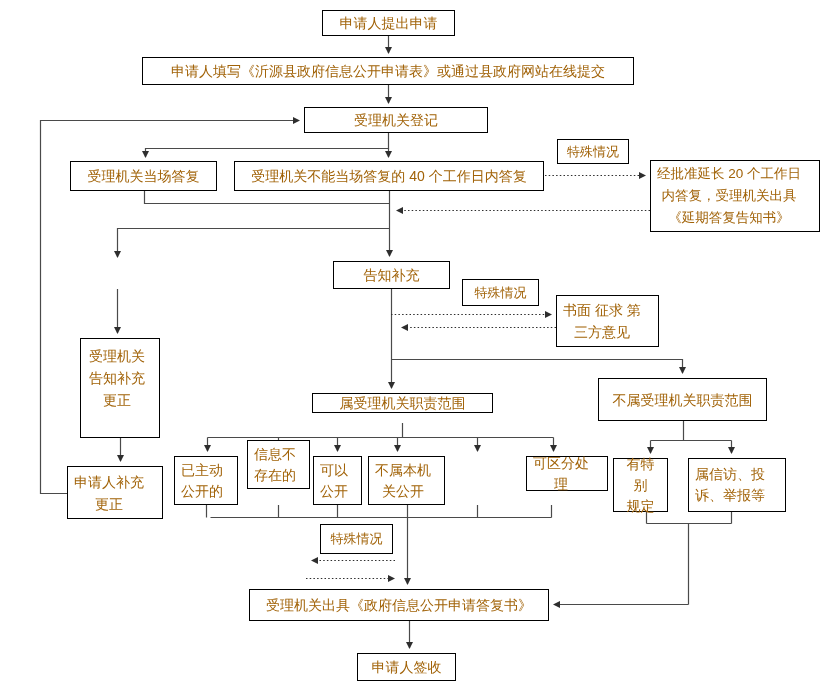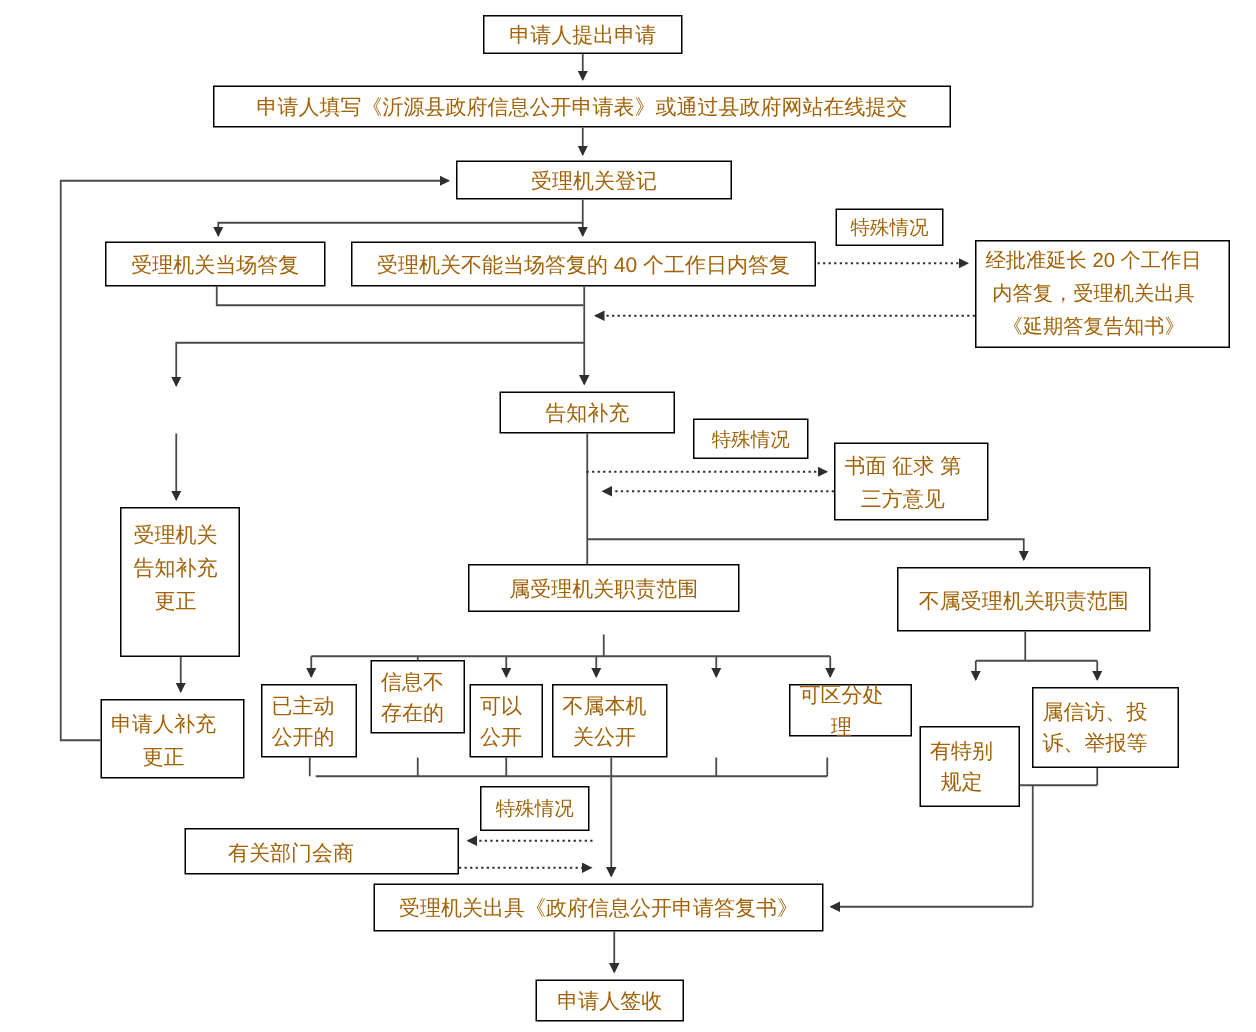--- a/index.html
+++ b/index.html
@@ -97,47 +97,46 @@
   <div class="node ml lh22" style="left:556px;top:295px;width:103px;height:52px">书面 征求 第
 三方意见</div>
 
   <div class="node ml lh22 top" style="left:80px;top:338px;width:80px;height:100px">受理机关
 告知补充
 更正</div>
 
   <div class="node ml lh22" style="left:67px;top:466px;width:96px;height:53px">申请人补充
 更正</div>
 
-  <div class="node" style="left:312px;top:376px;width:181px;height:32px">属受理机关职责范围</div>
+  <div class="node" style="left:312px;top:393px;width:181px;height:20px">属受理机关职责范围</div>
 
   <div class="node ml" style="left:174px;top:456px;width:64px;height:49px">已主动
 公开的</div>
 
   <div class="node" style="left:598px;top:378px;width:169px;height:43px">不属受理机关职责范围</div>
 
   <div class="node ml" style="left:247px;top:440px;width:63px;height:49px">信息不
 存在的</div>
 
   <div class="node ml" style="left:368px;top:456px;width:77px;height:49px">不属本机
 关公开</div>
 
   <div class="node ml" style="left:313px;top:456px;width:49px;height:49px">可以
 公开</div>
 
 
   <div class="node ml" style="left:526px;top:456px;width:82px;height:35px">可区分处
 理</div>
 
-  <div class="node ml" style="left:613px;top:484px;width:67px;height:54px">有特别
+  <div class="node ml" style="left:613px;top:458px;width:55px;height:54px">有特别
 规定</div>
 
   <div class="node ml" style="left:688px;top:458px;width:98px;height:54px">属信访、投
 诉、举报等</div>
 
   <div class="node" style="left:320px;top:524px;width:73px;height:30px;font-size:13px">特殊情况</div>
 
-  <div class="node padL" style="left:123px;top:552px;width:183px;height:31px">有关部门会商</div>
 
   <div class="node" style="left:249px;top:589px;width:300px;height:32px">受理机关出具《政府信息公开申请答复书》</div>
 
   <div class="node" style="left:357px;top:653px;width:99px;height:28px">申请人签收</div>
 
 </div>
 
 </body></html>

